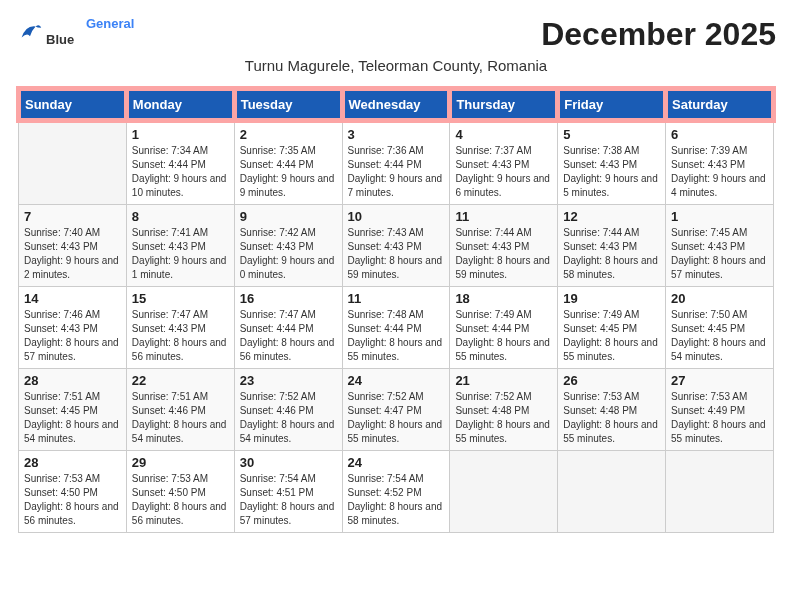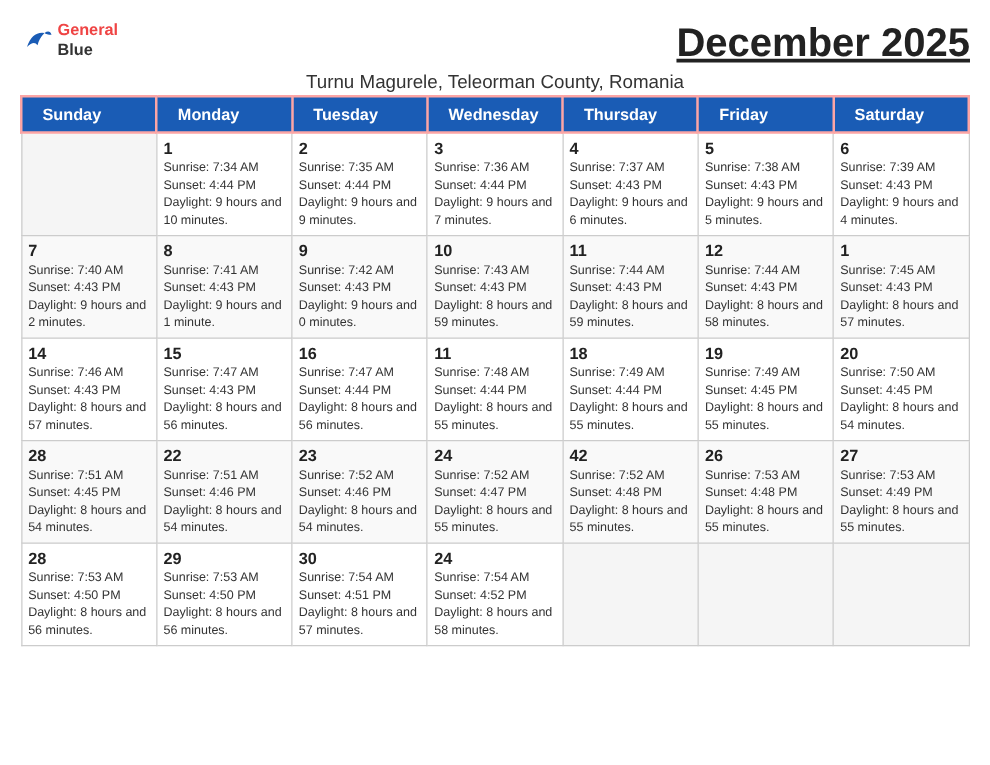--- a/index.html
+++ b/index.html
@@ -20,51 +20,50 @@
       display: flex;
       align-items: center;
       gap: 2px;
     }
     .logo-text {
       font-size: 13px;
       font-weight: bold;
       color: #333;
       line-height: 1.2;
     }
-    .logo-text span { color: #ef4444; }
+    .logo-text span { color: #3b82f6; margin-left: 40px; }
     .logo-bird {
       width: 28px;
       height: 28px;
     }
     .month-title {
       font-size: 32px;
       font-weight: bold;
       color: #222;
       text-align: right;
-      text-decoration: underline;
     }
     .location-title {
       text-align: center;
       font-size: 15px;
       color: #333;
-      margin-bottom: 2px;
+      margin-bottom: 12px;
     }
     table {
       width: 100%;
       border-collapse: collapse;
       table-layout: fixed;
     }
     th {
       background-color: #1a5cb5;
       color: #fff;
       font-size: 13px;
       font-weight: bold;
-      padding: 6px 16px;
+      padding: 6px 4px;
       text-align: left;
-      border: 2px solid #fca5a5;
+      border: 5px solid #fca5a5;
     }
     td {
       border: 1px solid #ccc;
       vertical-align: top;
       padding: 4px 5px;
       font-size: 10.5px;
       color: #333;
       background: #fff;
       height: 80px;
     }
@@ -216,21 +215,21 @@
         </td>
         <td>
           <span class="day-number">23</span>
           <div class="day-detail">Sunrise: 7:52 AM<br>Sunset: 4:46 PM<br>Daylight: 8 hours and 54 minutes.</div>
         </td>
         <td>
           <span class="day-number">24</span>
           <div class="day-detail">Sunrise: 7:52 AM<br>Sunset: 4:47 PM<br>Daylight: 8 hours and 55 minutes.</div>
         </td>
         <td>
-          <span class="day-number">42</span>
+          <span class="day-number">21</span>
           <div class="day-detail">Sunrise: 7:52 AM<br>Sunset: 4:48 PM<br>Daylight: 8 hours and 55 minutes.</div>
         </td>
         <td>
           <span class="day-number">26</span>
           <div class="day-detail">Sunrise: 7:53 AM<br>Sunset: 4:48 PM<br>Daylight: 8 hours and 55 minutes.</div>
         </td>
         <td>
           <span class="day-number">27</span>
           <div class="day-detail">Sunrise: 7:53 AM<br>Sunset: 4:49 PM<br>Daylight: 8 hours and 55 minutes.</div>
         </td>

